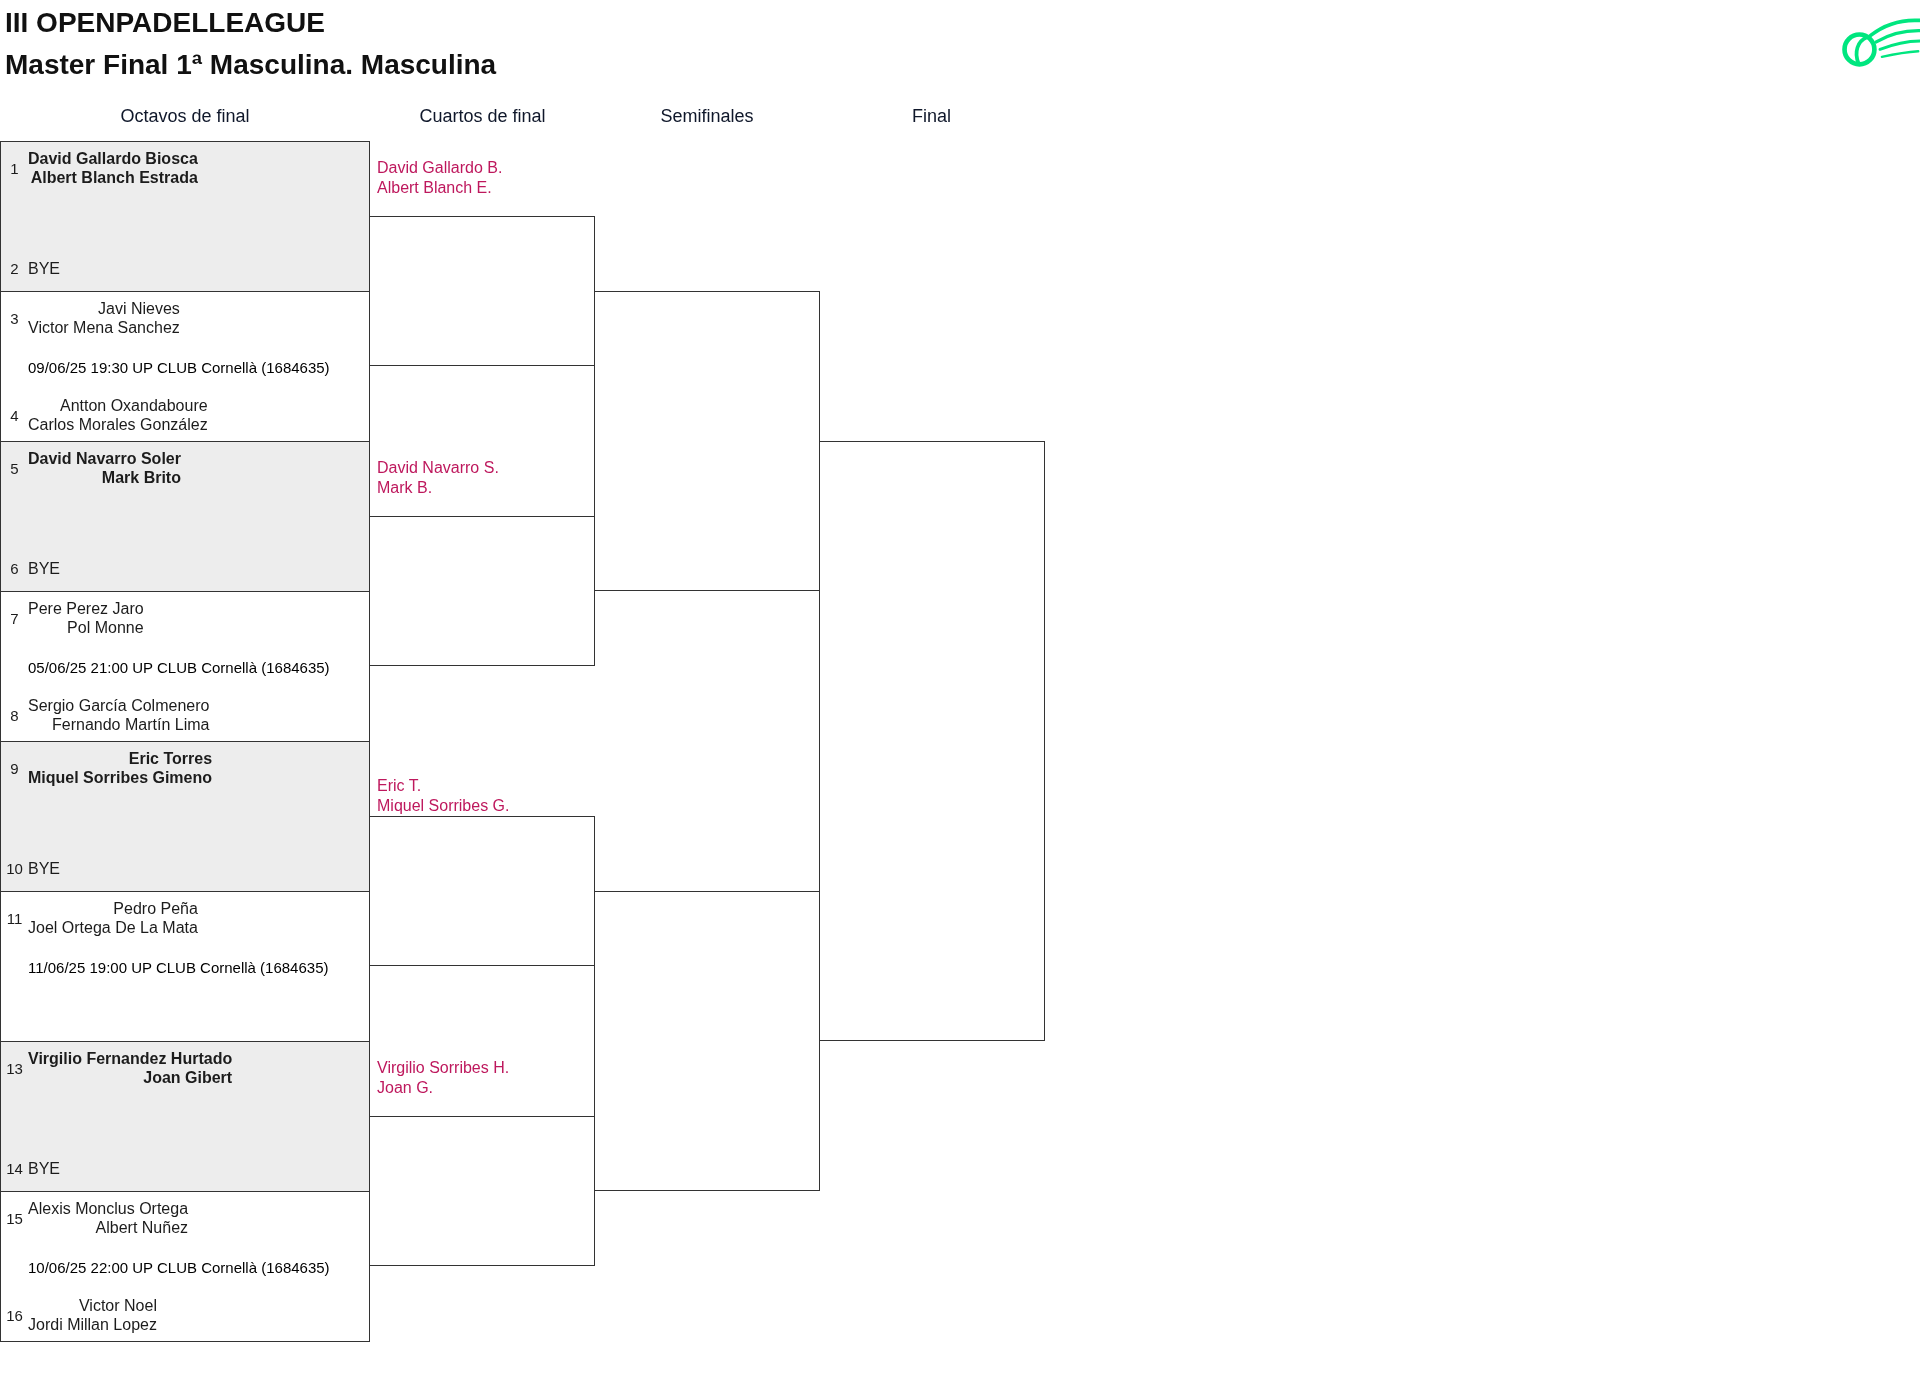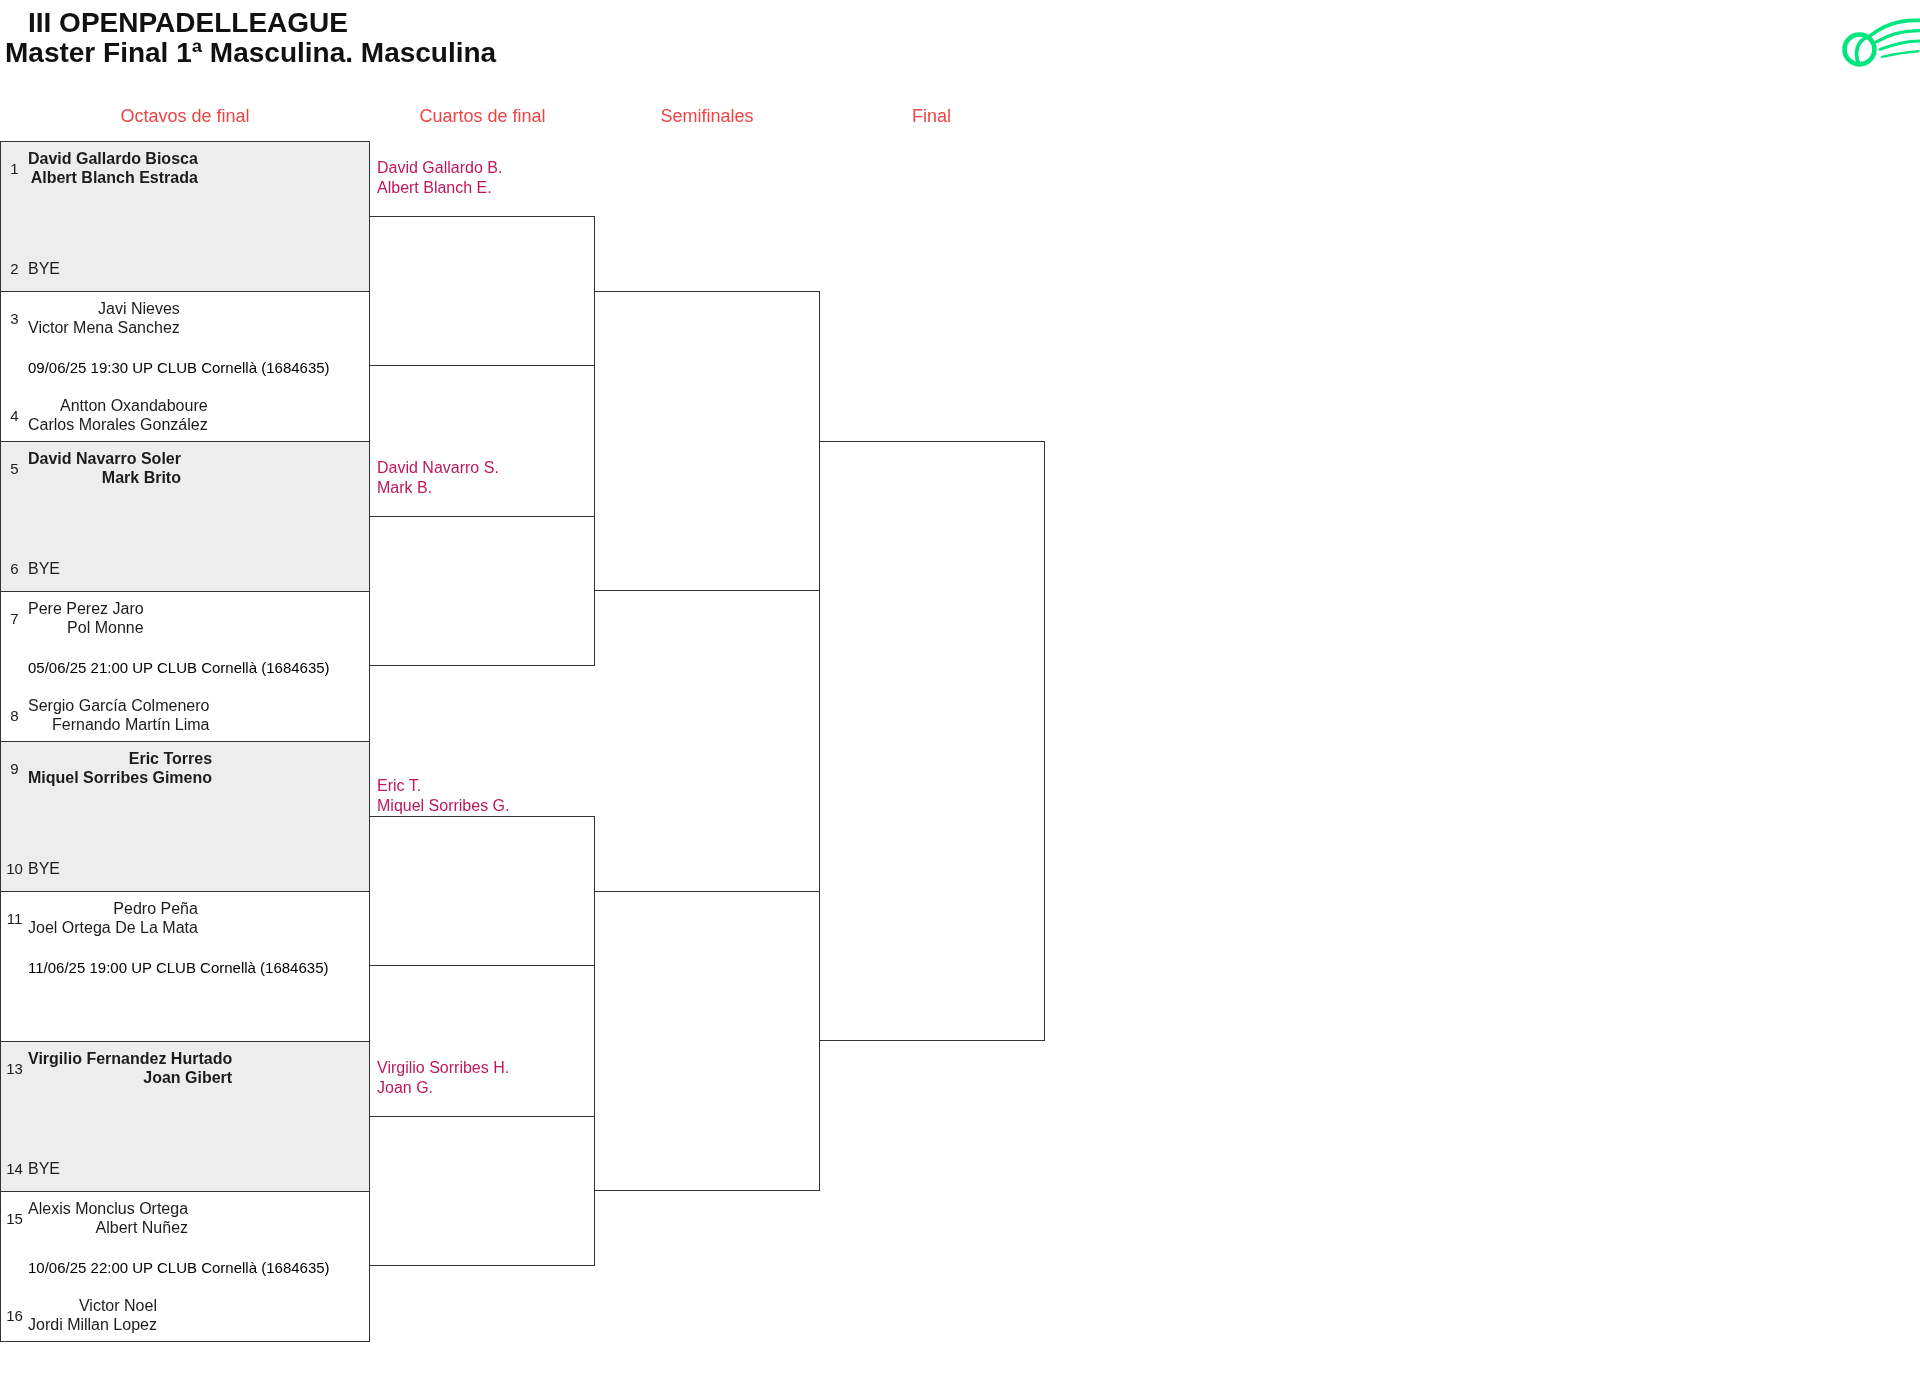--- a/index.html
+++ b/index.html
@@ -3,30 +3,30 @@
 <meta charset="utf-8">
 <style>
   html,body{margin:0;padding:0;}
   body{
     width:1920px;height:1393px;position:relative;overflow:hidden;
     background:#ffffff;color:#1c1c1c;
     font-family:"Liberation Sans", sans-serif;
   }
   .title{
     position:absolute;left:5px;top:6px;
-    font-size:28px;font-weight:bold;line-height:34px;color:#111;margin-left:23px;
+    font-size:28px;font-weight:bold;line-height:34px;color:#111;
   }
   .subtitle{
-    position:absolute;left:5px;top:36px;
+    position:absolute;left:5px;top:48px;
     font-size:28px;font-weight:bold;line-height:34px;color:#111;
   }
   .logo{position:absolute;left:1838px;top:12px;}
   .col-h{
     position:absolute;top:104px;height:24px;
-    font-size:18px;line-height:24px;text-align:center;color:#ef4444;
+    font-size:18px;line-height:24px;text-align:center;color:#0f172a;
   }
   .o-box{
     position:absolute;left:0;width:370px;height:151px;
     box-sizing:border-box;border:1px solid #333;
     display:flex;flex-direction:column;justify-content:space-between;
     padding:7px 0 7px 0;background:#ffffff;
   }
   .o-box.gray{background:#ededed;padding-bottom:13px;}
   .slot{display:flex;align-items:center;}
   .seed{

